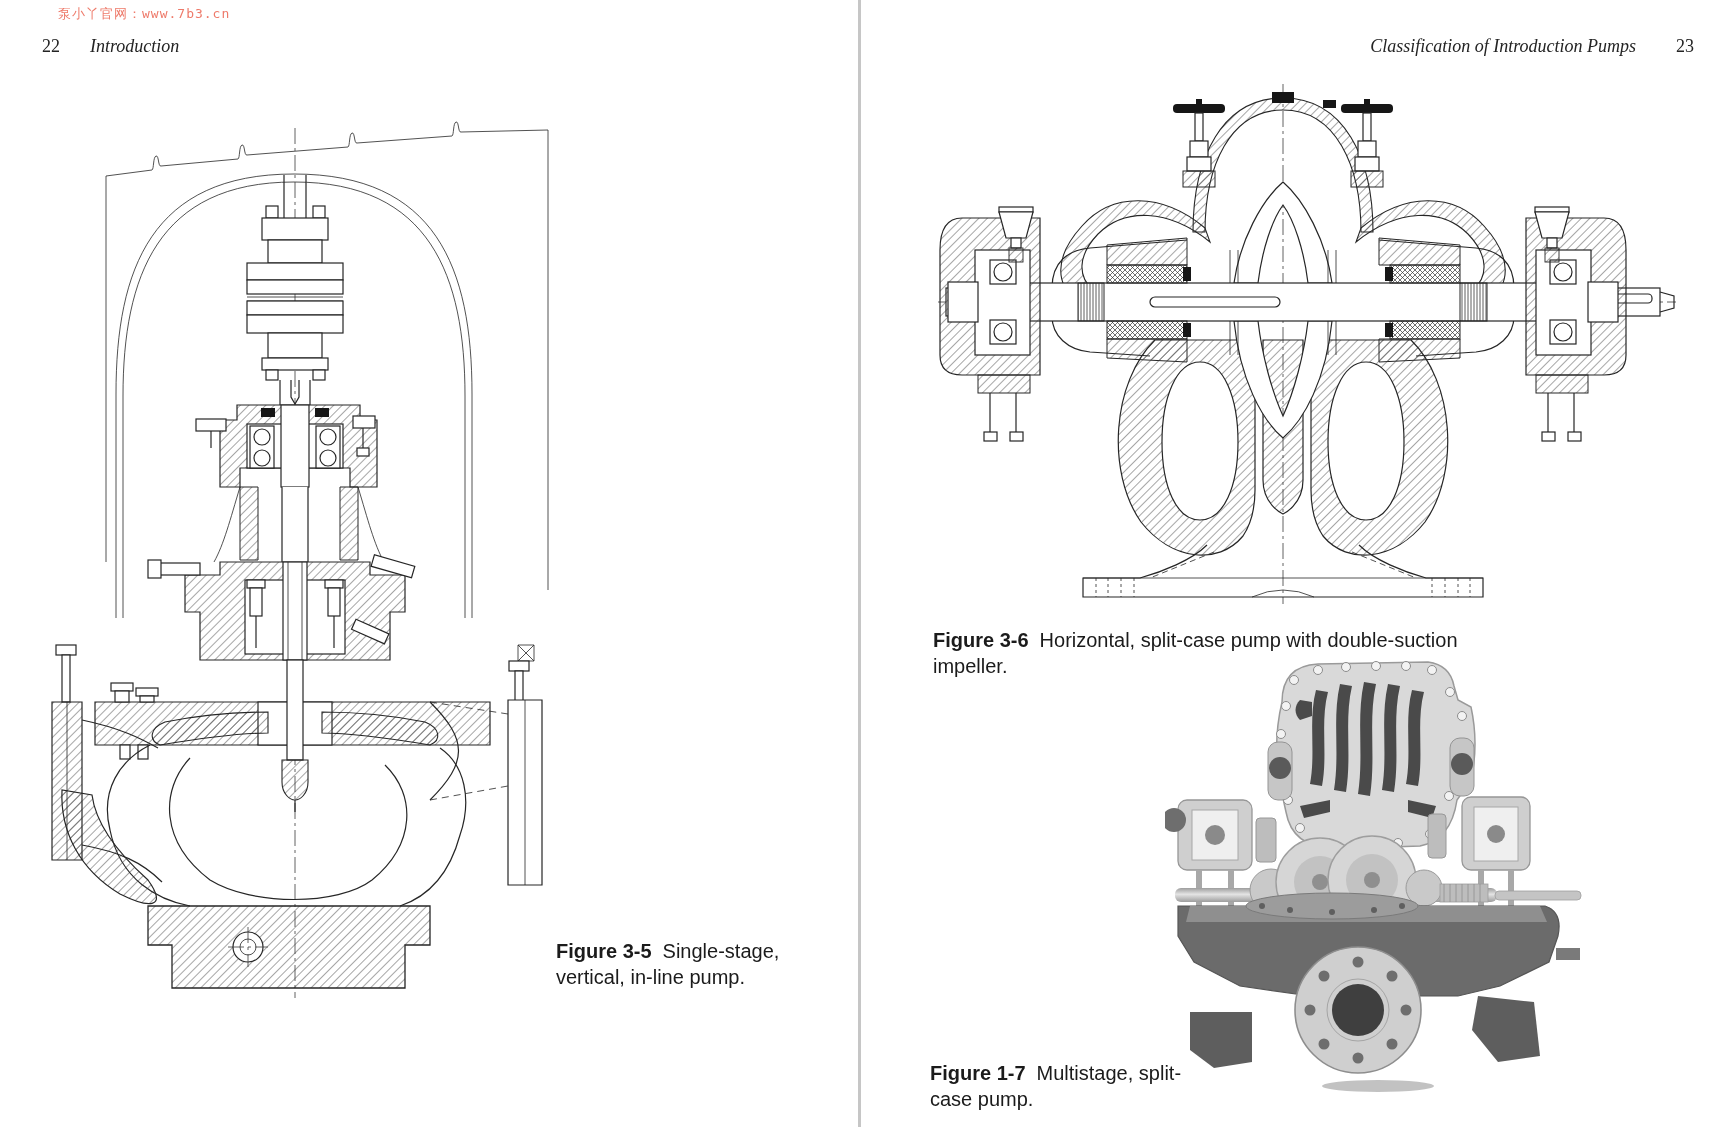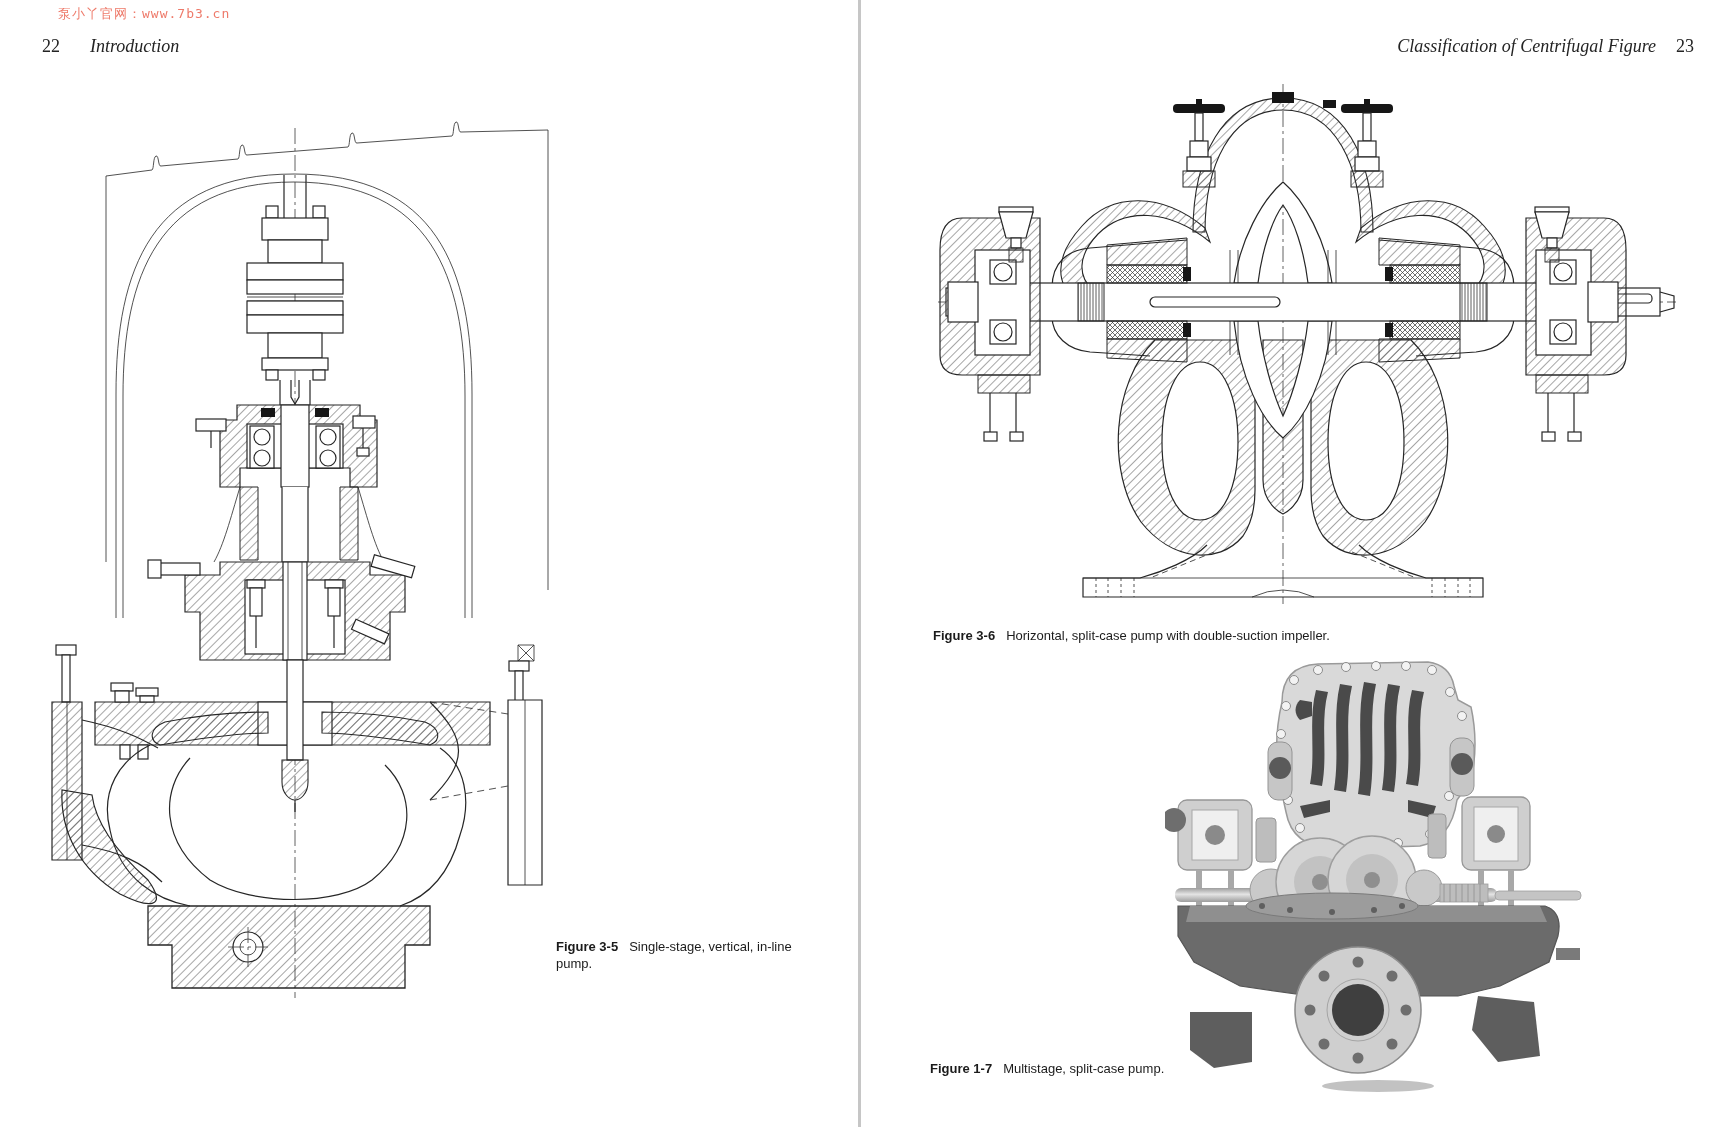--- a/index.html
+++ b/index.html
@@ -13,26 +13,26 @@
   }
   .running-head{
     position:absolute;top:36px;font-size:18px;color:#242424;
     font-family:"Liberation Serif", serif;white-space:nowrap;
   }
   .running-head .pgnum{font-style:normal;}
   .running-head .head-title{font-style:italic;}
   .head-left{left:42px;}
   .head-left .pgnum{margin-right:30px;}
   .head-right{right:24px;}
-  .head-right .pgnum{margin-left:20px;}
+  .head-right .pgnum{margin-left:40px;}
   .gutter{
     position:absolute;left:858px;top:0;width:3px;height:1127px;background:#c6c6c6;
   }
   .caption{
-    font-size:13px;line-height:1.32;color:#1b1b1b;position:absolute;
+    font-size:20px;line-height:1.32;color:#1b1b1b;position:absolute;
   }
   .fig-label{font-weight:bold;margin-right:11px;white-space:nowrap;}
   .cap35{left:556px;top:938px;width:270px;}
   .cap36{left:933px;top:627px;width:570px;}
   .cap37{left:930px;top:1060px;width:282px;}
   svg{position:absolute;display:block;}
   #fig35{left:40px;top:105px;}
   #fig36{left:900px;top:78px;}
   #fig37{left:1165px;top:655px;}
   svg .ln{fill:none;stroke:#262626;stroke-width:1.2;}
@@ -43,21 +43,21 @@
 </style>
 </head>
 <body>
 
 <div class="watermark">泵小丫官网：www.7b3.cn</div>
 
 <div class="running-head head-left">
   <span class="pgnum">22</span><span class="head-title">Introduction</span>
 </div>
 <div class="running-head head-right">
-  <span class="head-title">Classification of Centrifugal Figure</span><span class="pgnum">23</span>
+  <span class="head-title">Classification of Introduction Pumps</span><span class="pgnum">23</span>
 </div>
 
 <div class="gutter"></div>
 
 <svg id="fig35" width="530" height="900" viewBox="40 105 530 900">
   <defs>
     <pattern id="h35" width="6" height="6" patternUnits="userSpaceOnUse" patternTransform="rotate(45)">
       <line x1="0" y1="0" x2="0" y2="6" stroke="#3a3a3a" stroke-width="0.9"></line>
     </pattern>
   </defs>

